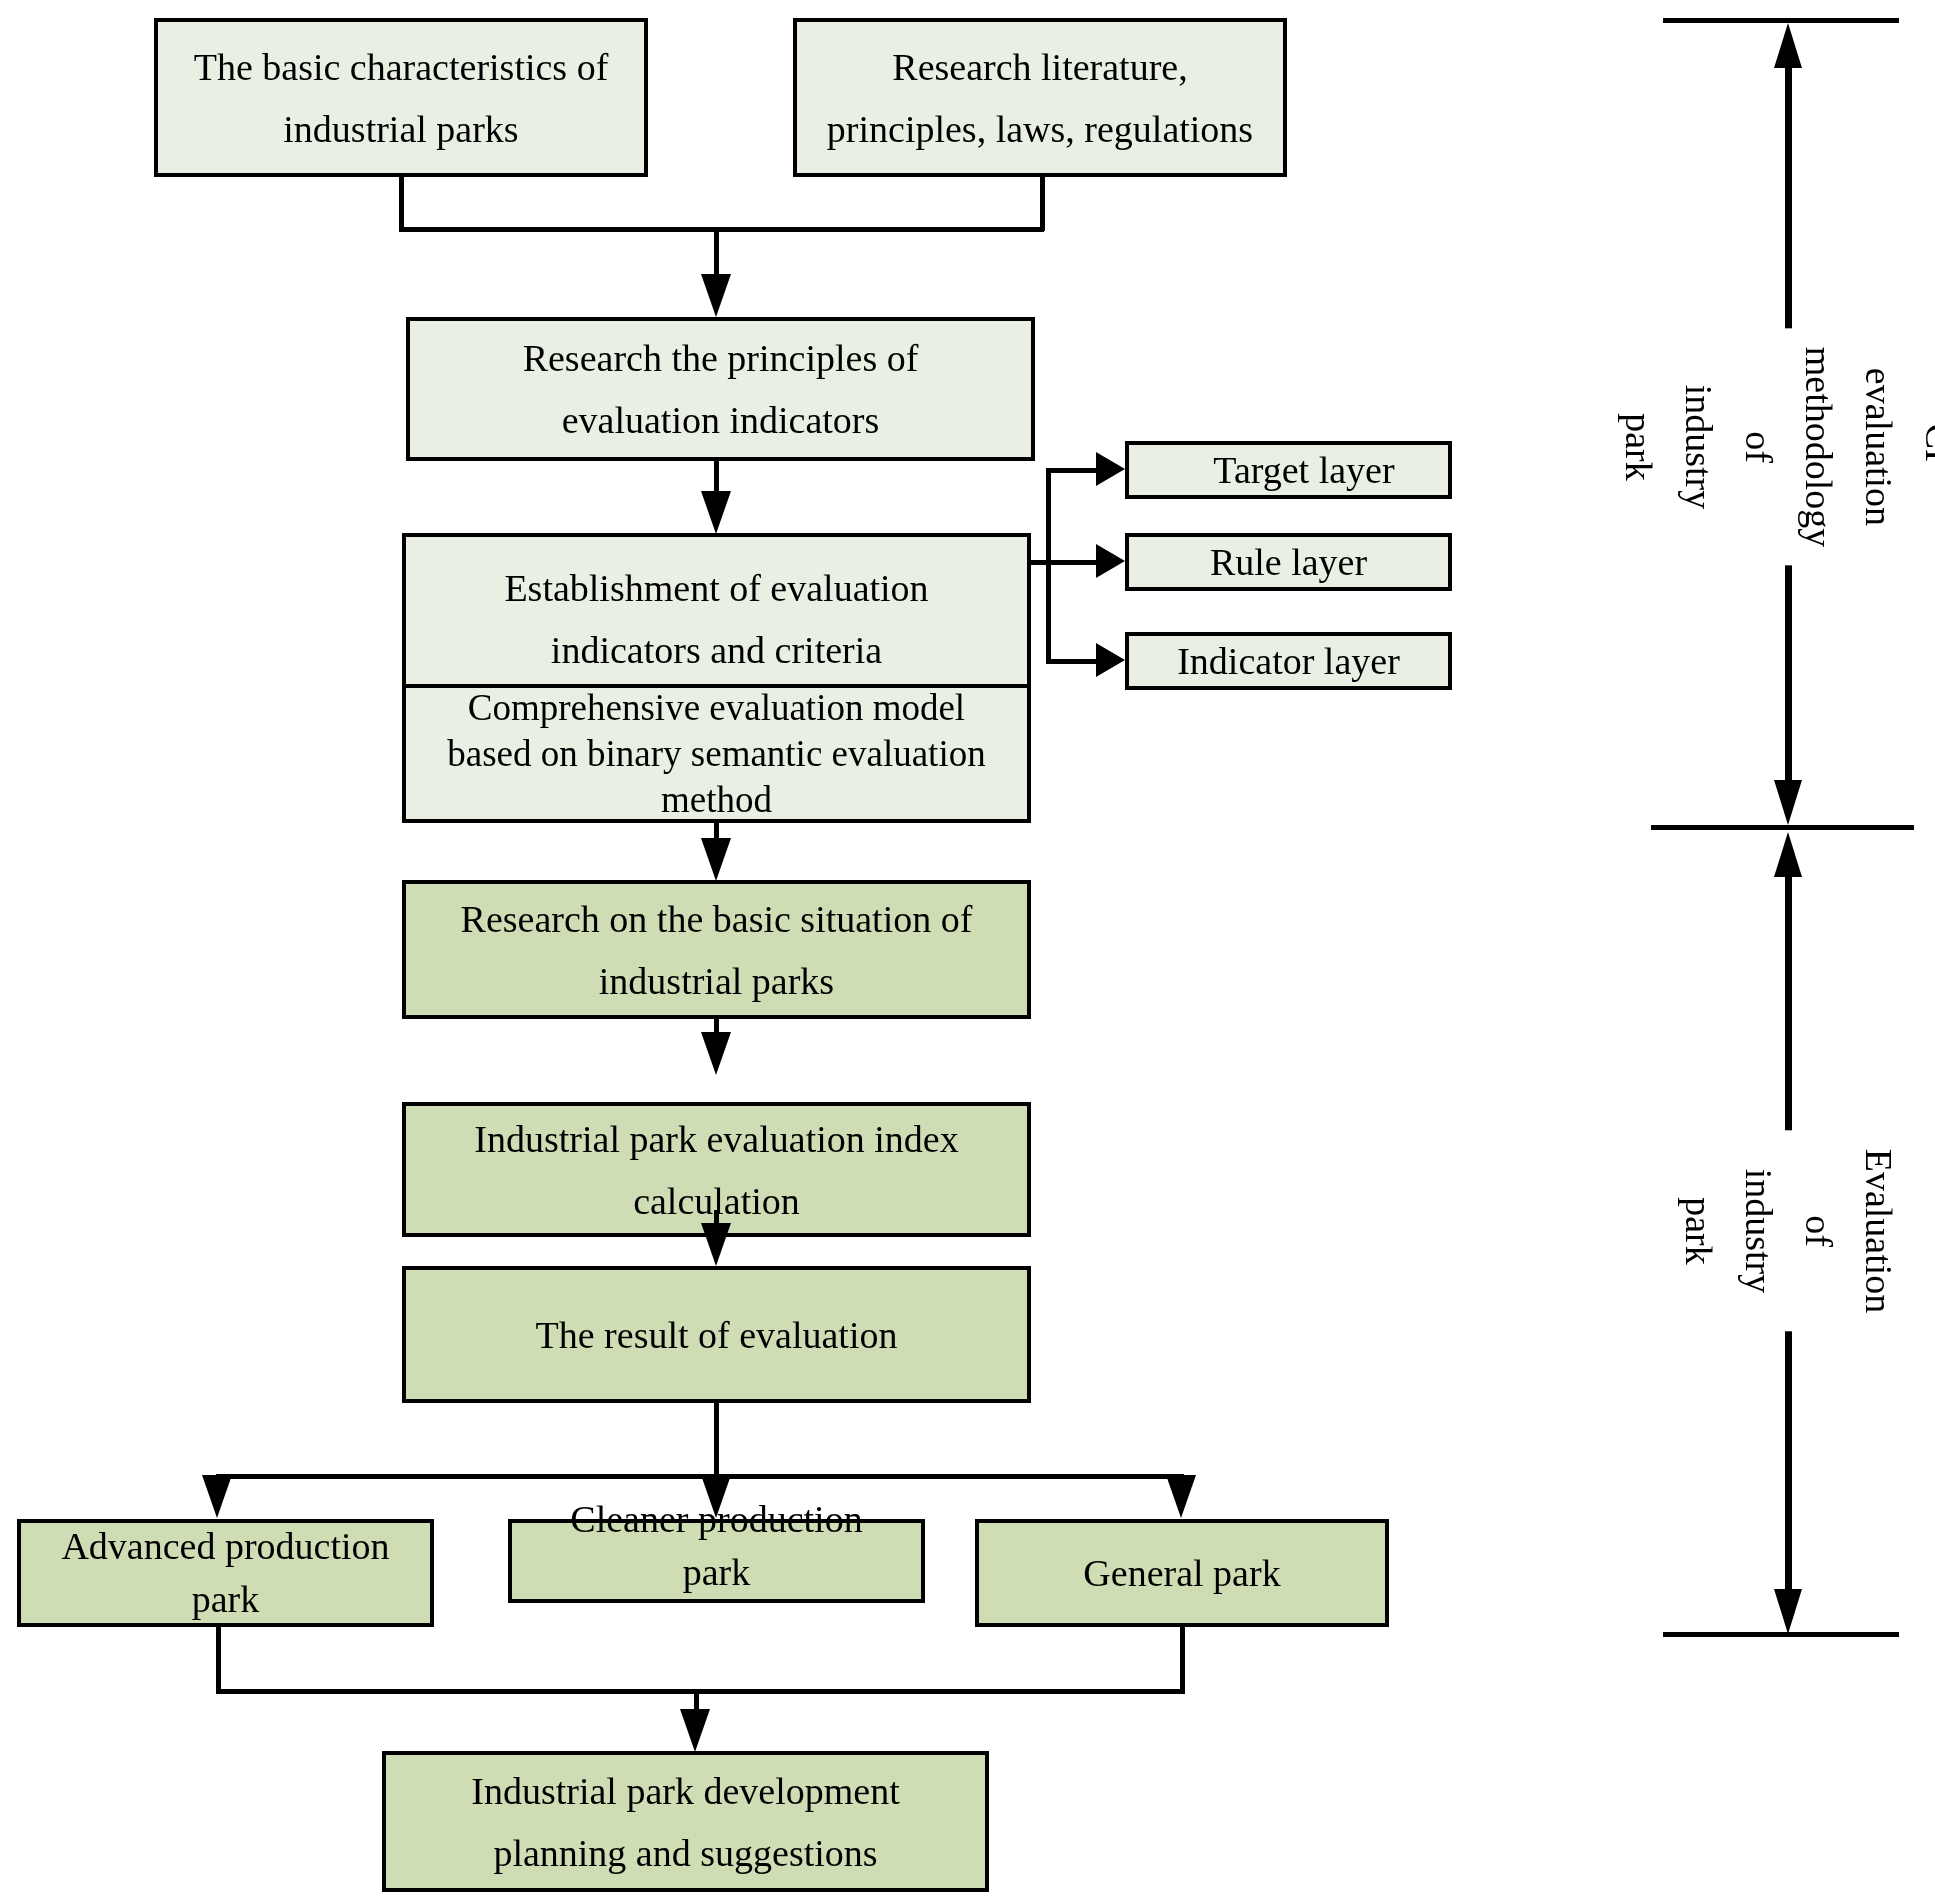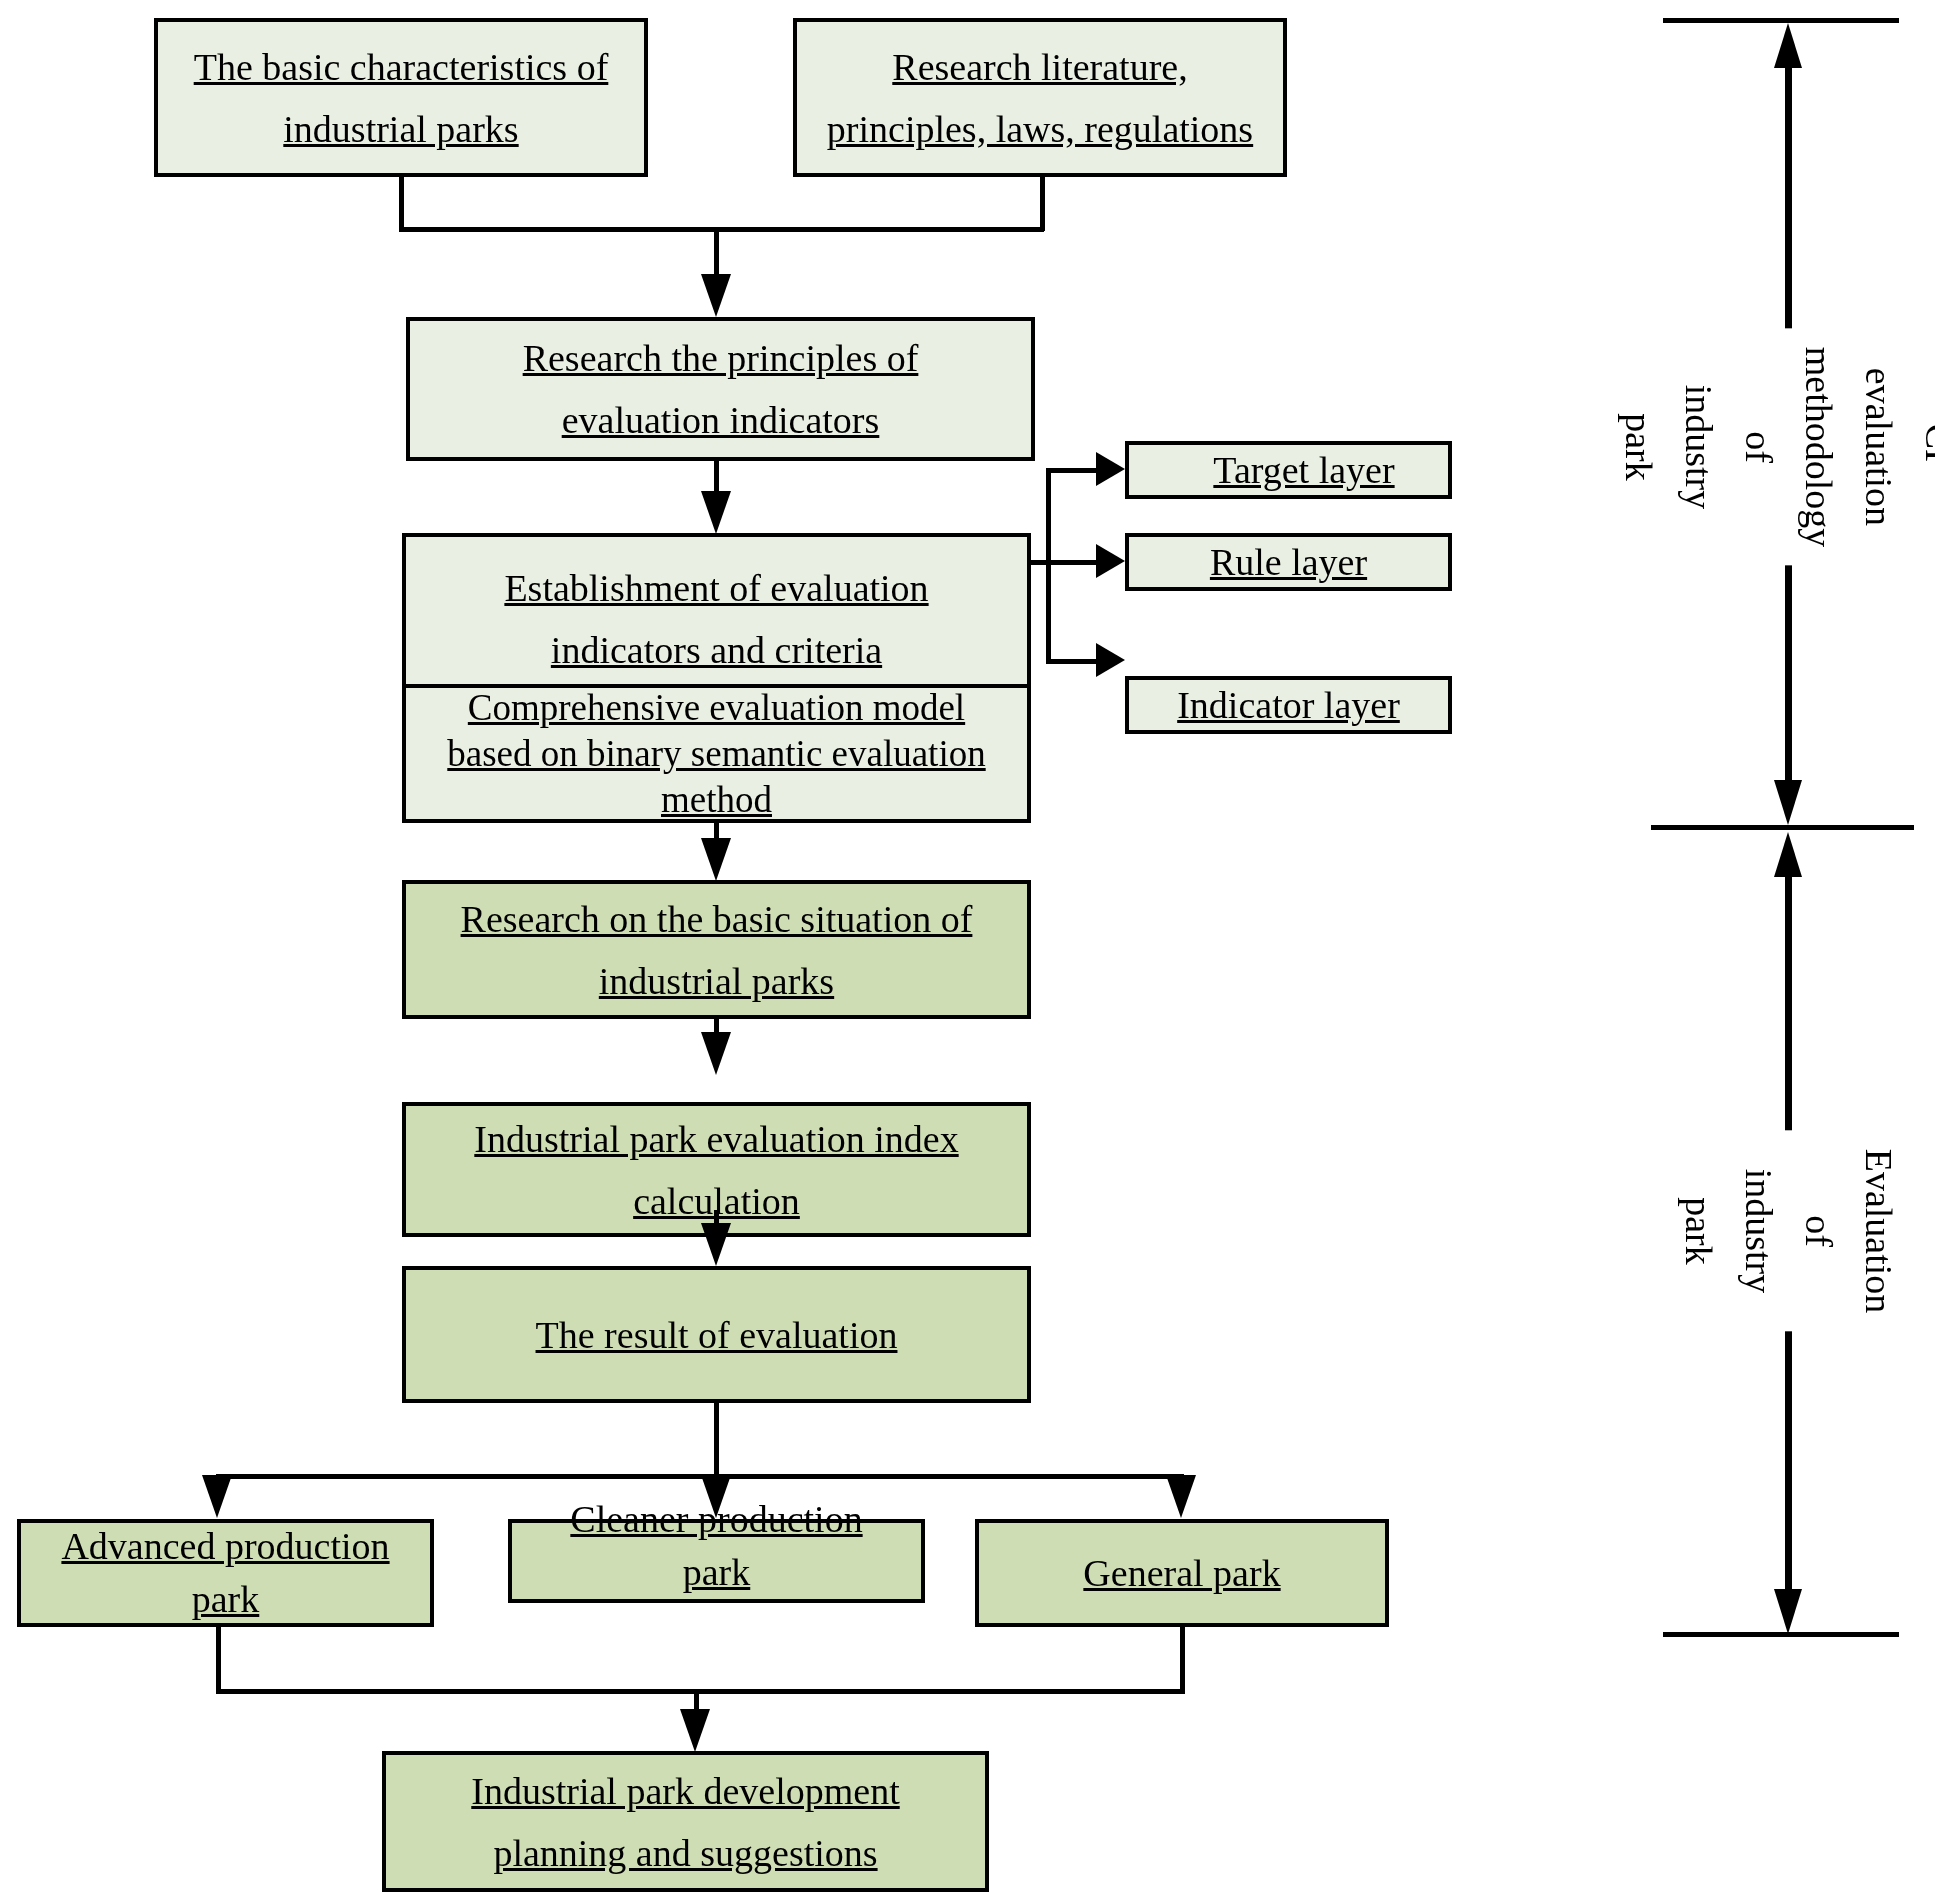--- a/index.html
+++ b/index.html
@@ -17,21 +17,20 @@
     color:#000;
   }
   .box{
     position:absolute;
     box-sizing:border-box;
     border:4.6px solid var(--line);
     display:flex;align-items:center;justify-content:center;
     text-align:center;
     font-size:38px;line-height:62px;
     white-space:pre-line;
-    text-decoration:underline;
   }
   .light{background:var(--fill-light);}
   .dark{background:var(--fill-dark);}
   .tight{font-size:37px;line-height:46px;}
   .mid{line-height:53px;}
   .hline,.vline{position:absolute;background:var(--line);}
   .arr-down{position:absolute;width:0;height:0;
     border-left:15.8px solid transparent;border-right:15.8px solid transparent;
     border-top:43px solid var(--line);}
   .arr-right{position:absolute;width:0;height:0;
@@ -93,21 +92,21 @@
   <div class="arr-right" style="left:1096px;top:544px;"></div>
   <div class="hline" style="left:1048px;top:659px;width:50px;height:4.6px;"></div>
   <div class="arr-right" style="left:1096px;top:643px;"></div>
 
   <div class="box light" style="left:1125px;top:441px;width:327px;height:58px;padding-left:31px;">
     <span>Target layer</span>
   </div>
   <div class="box light" style="left:1125px;top:533px;width:327px;height:58px;">
     <span>Rule layer</span>
   </div>
-  <div class="box light" style="left:1125px;top:632px;width:327px;height:58px;margin-top:44px;">
+  <div class="box light" style="left:1125px;top:632px;width:327px;height:58px;">
     <span>Indicator layer</span>
   </div>
 
   <div class="box light tight" style="left:402px;top:684px;width:629px;height:139px;">
     <span>Comprehensive evaluation model
 based on binary semantic evaluation
 method</span>
   </div>
 
   <div class="vline" style="left:714px;top:822px;width:4.6px;height:17px;"></div>

